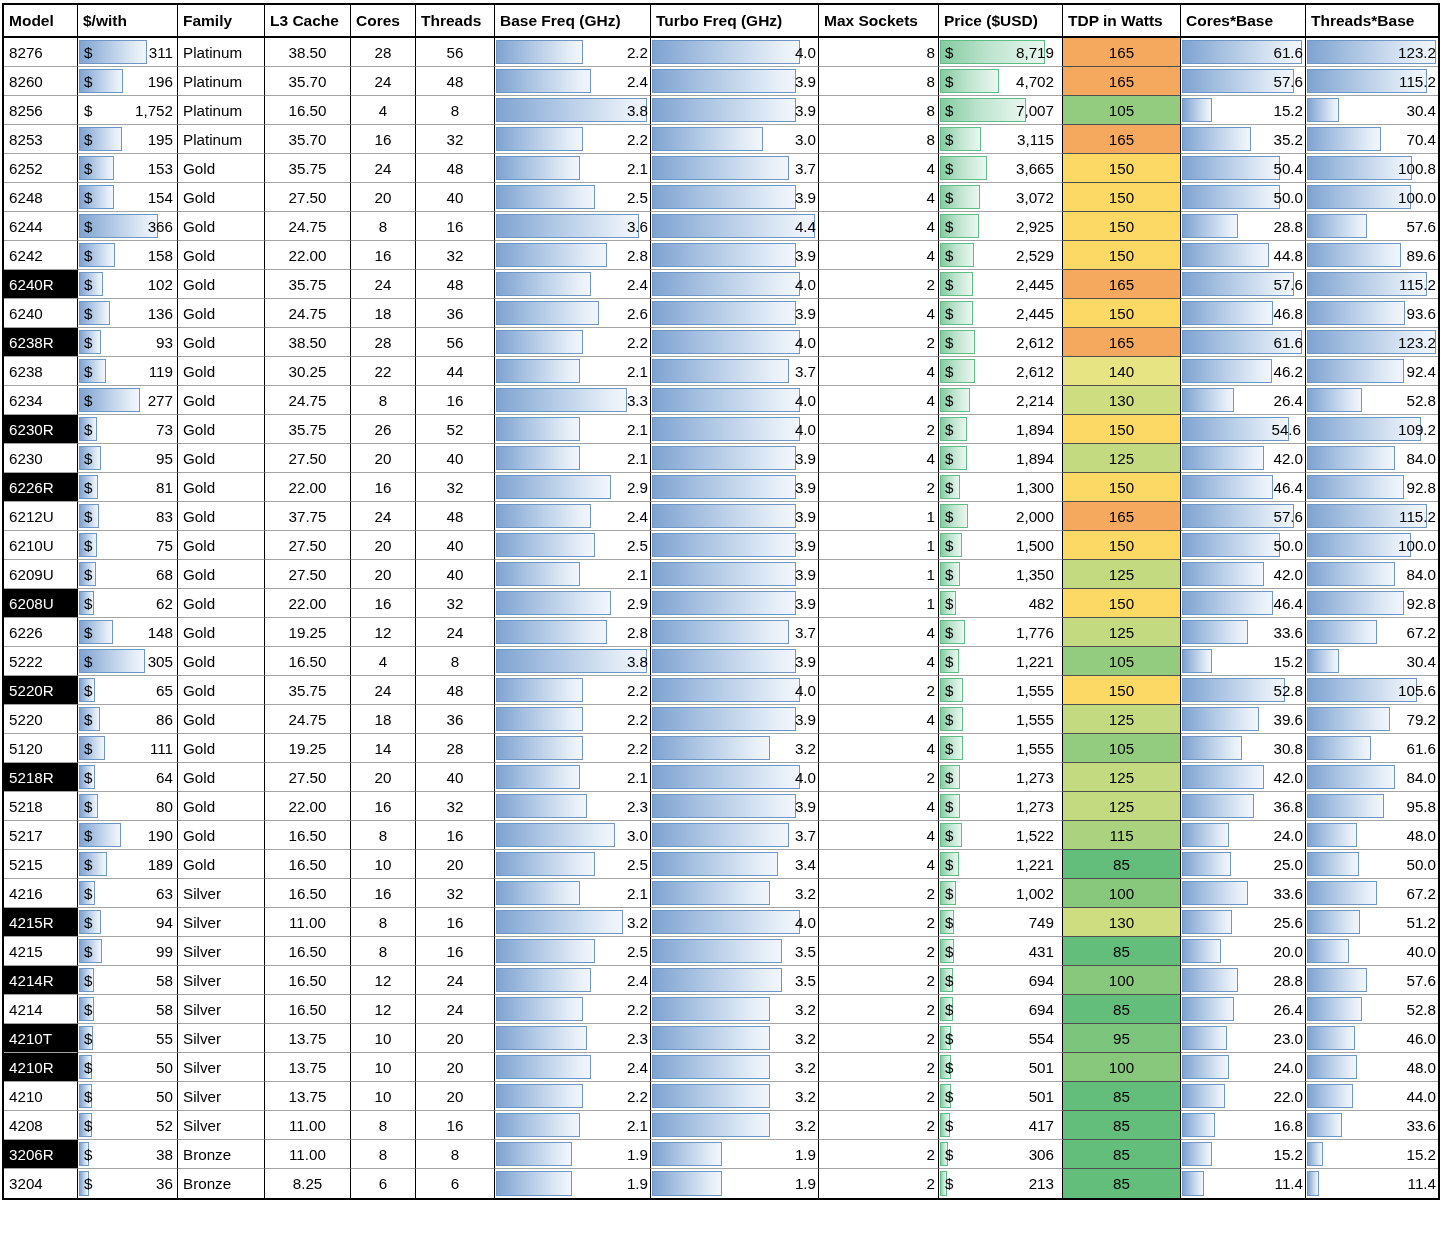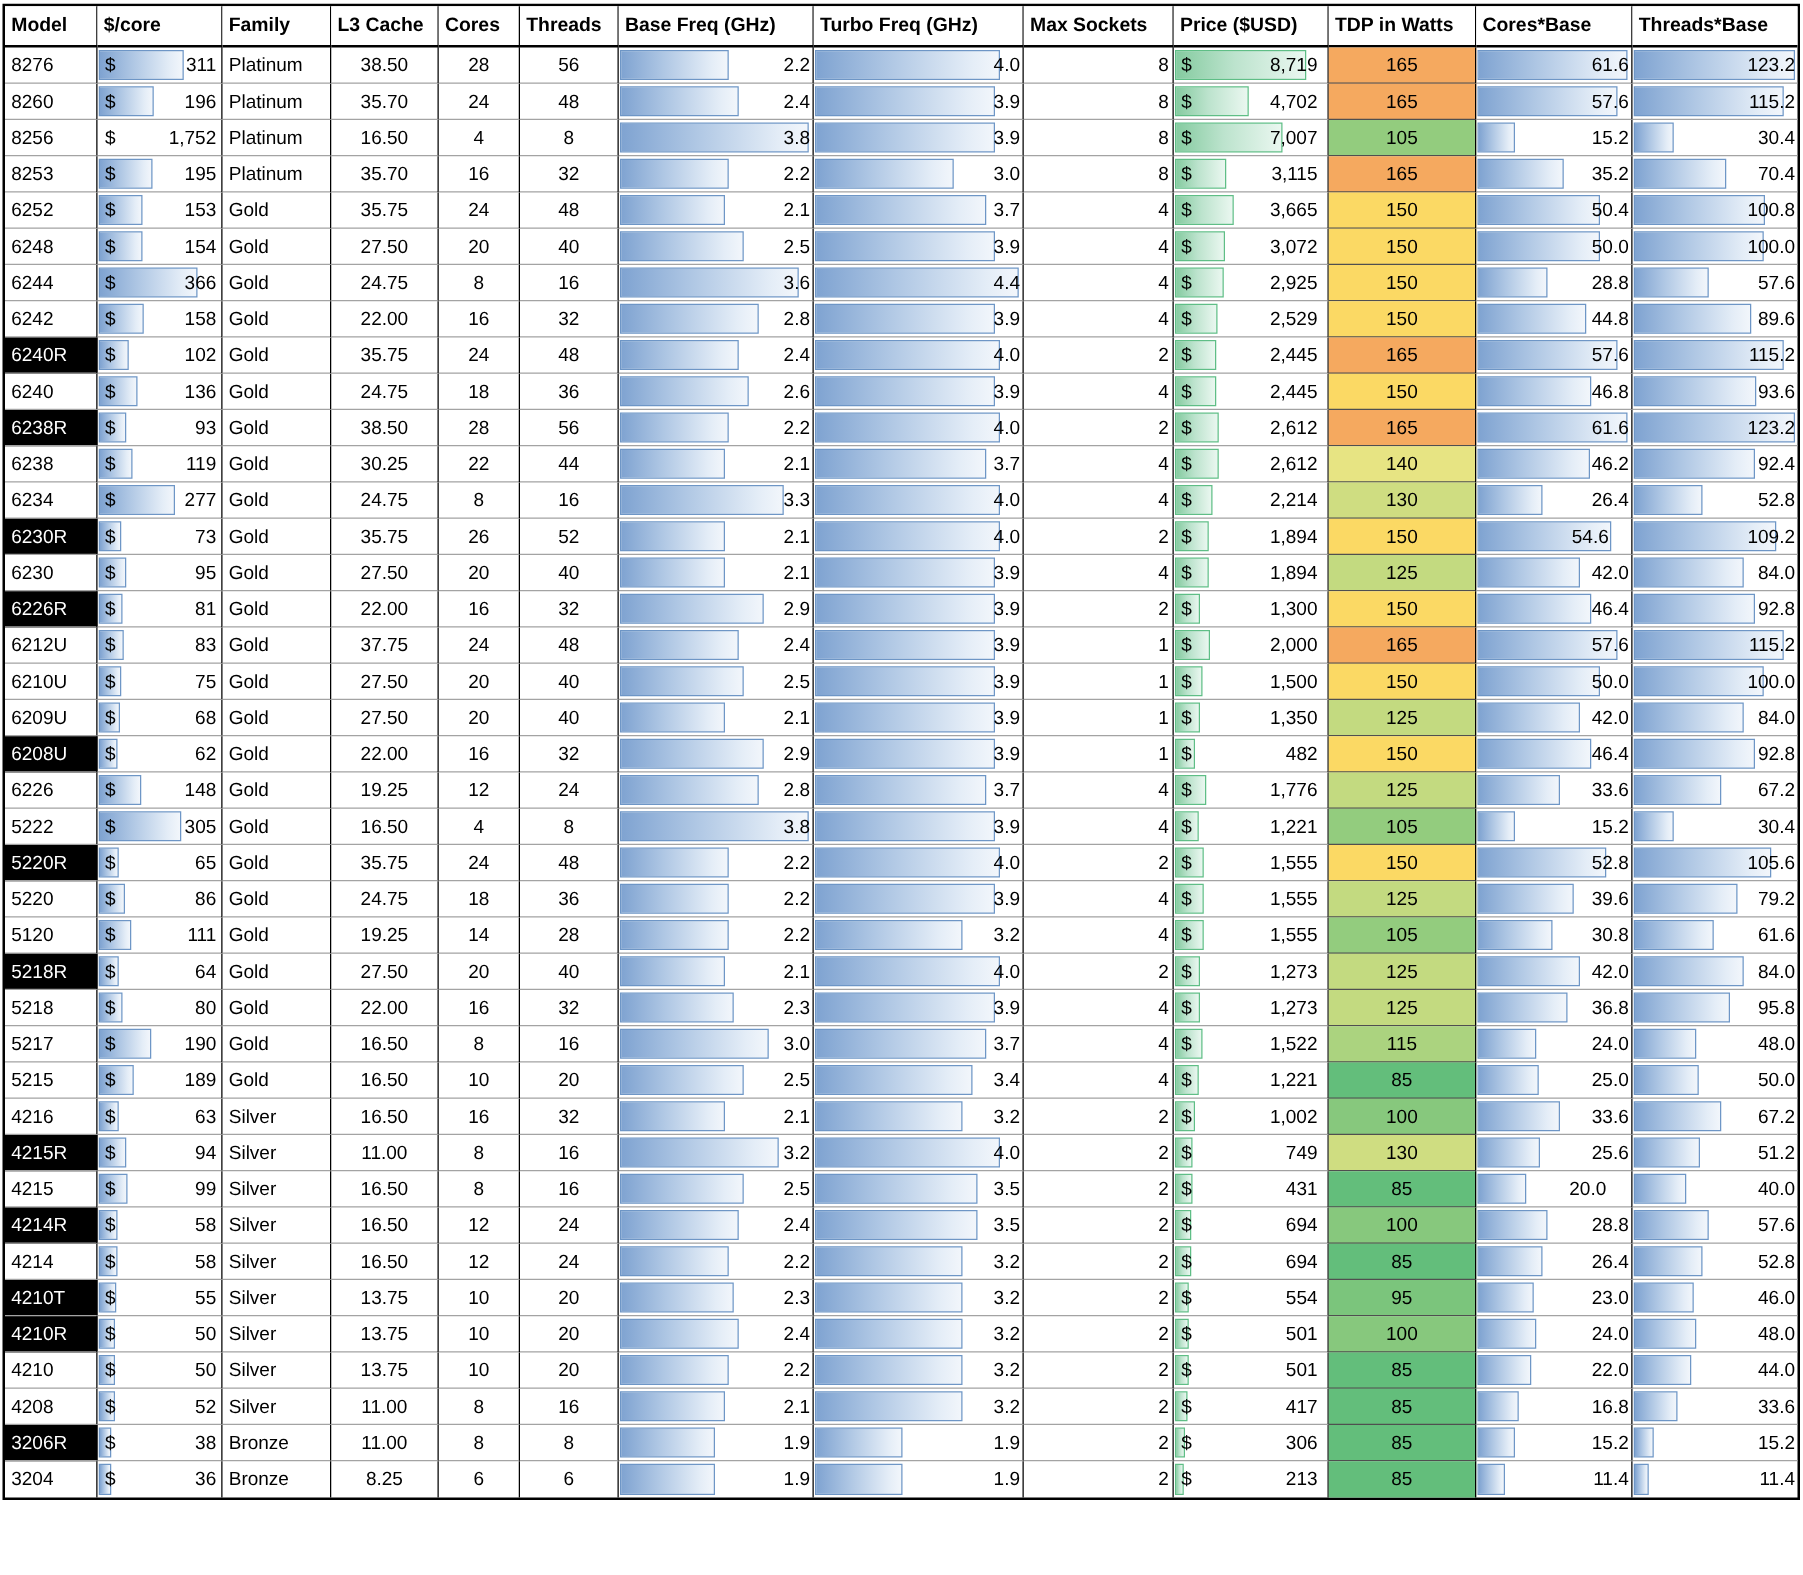--- a/index.html
+++ b/index.html
@@ -30,21 +30,21 @@
   .footer{height:22px;display:flex;align-items:center;justify-content:center;
     border-top:1px solid #000;}
   .footer span{color:#fff;font-weight:bold;font-size:15px;}
 </style>
 </head>
 <body>
 
 <div class="sheet">
   <div class="thead grid-row" id="thead">
       <div class="c al">Model</div>
-      <div class="c al">$/core</div>
+      <div class="c al">$/with</div>
       <div class="c al">Family</div>
       <div class="c al">L3 Cache</div>
       <div class="c al">Cores</div>
       <div class="c al">Threads</div>
       <div class="c al">Base Freq (GHz)</div>
       <div class="c al">Turbo Freq (GHz)</div>
       <div class="c al">Max Sockets</div>
       <div class="c al">Price ($USD)</div>
       <div class="c al">TDP in Watts</div>
       <div class="c al">Cores*Base</div>
@@ -720,21 +720,21 @@
           <span class="cellval">2</span>
         </div>
         <div class="c ar" style="padding-right: 8px;">
           <div class="bar bar-green" style="width: 21.7089%;"></div>
           <span class="cur">$</span>
           <span class="cellval">1,894</span>
         </div>
         <div class="c ac tdp-cell" style="background: rgb(251, 217, 100);">
           <span class="cellval">150</span>
         </div>
-        <div class="c ar" style="padding-right: 18px;">
+        <div class="c ar" style="padding-right: 4px;">
           <div class="bar bar-blue" style="width: 85.9773%;"></div>
           <span class="cellval">54.6</span>
         </div>
         <div class="c ar" style="padding-right: 2px;">
           <div class="bar bar-blue" style="width: 86.4205%;"></div>
           <span class="cellval">109.2</span>
         </div>
       </div>
       <div class="grid-row">
         <div class="c al">
@@ -1602,21 +1602,21 @@
           <span class="cellval">2</span>
         </div>
         <div class="c ar" style="padding-right: 8px;">
           <div class="bar bar-green" style="width: 11.4239%;"></div>
           <span class="cur">$</span>
           <span class="cellval">431</span>
         </div>
         <div class="c ac tdp-cell" style="background: rgb(99, 190, 123);">
           <span class="cellval">85</span>
         </div>
-        <div class="c ar" style="padding-right: 20px;">
+        <div class="c ar" style="padding-right: 2px;">
           <div class="bar bar-blue" style="width: 31.4935%;"></div>
           <span class="cellval">20.0</span>
         </div>
         <div class="c ar" style="padding-right: 2px;">
           <div class="bar bar-blue" style="width: 31.6558%;"></div>
           <span class="cellval">40.0</span>
         </div>
       </div>
       <div class="grid-row">
         <div class="c al model-black">

